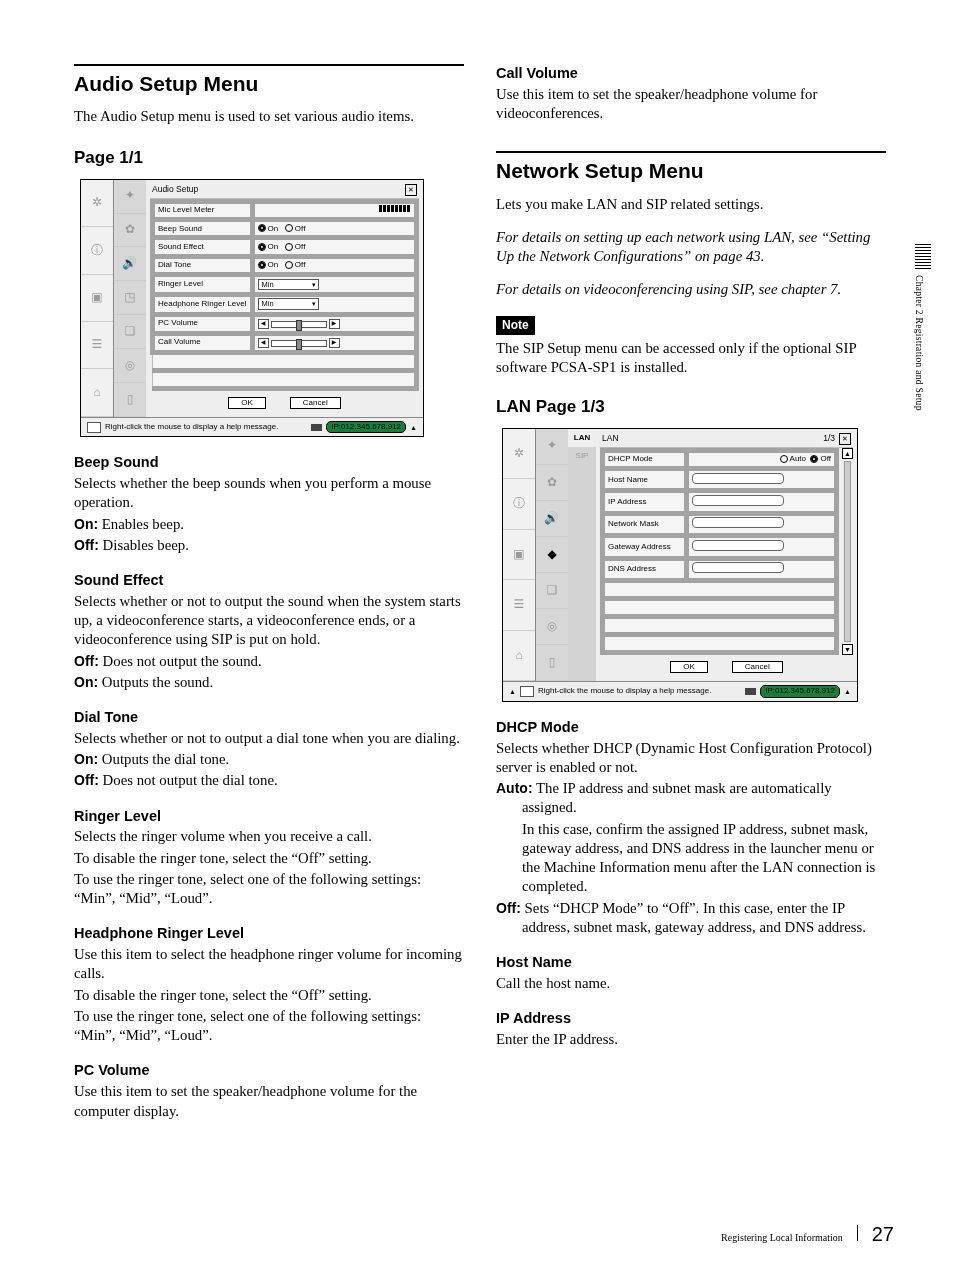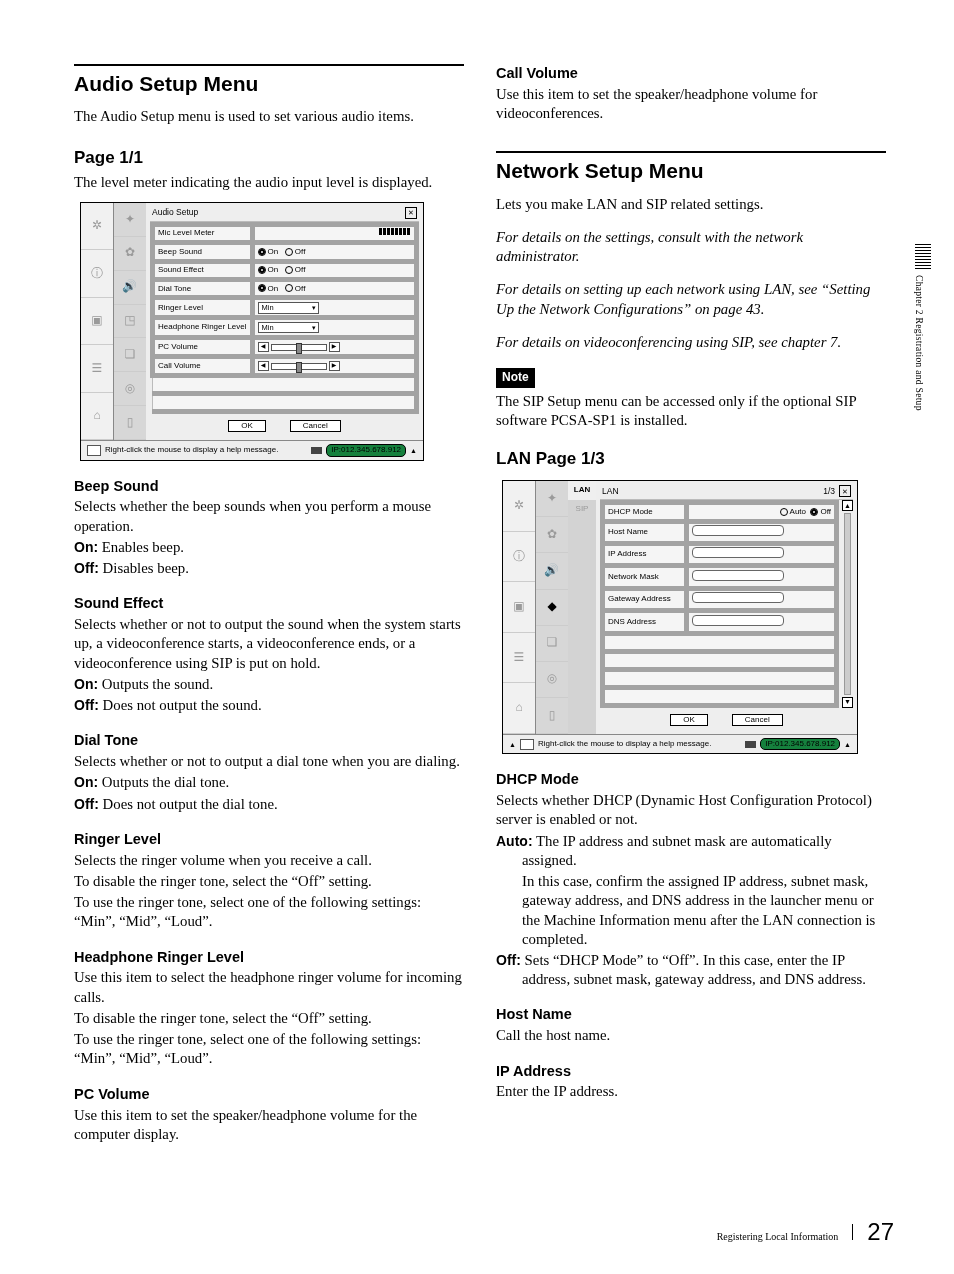--- a/index.html
+++ b/index.html
@@ -81,21 +81,21 @@
     letter-spacing:0.3px;
   }
   
   .footer {
     position:absolute;
     bottom:28px; right:60px;
     font-size:10px;
     display:flex; align-items:baseline; gap:14px;
   }
   .footer .pn {
-    font-size:24px;
+    font-size:20px;
     font-family: Arial, Helvetica, sans-serif;
   }
   .footer .divider { width:1px; height:16px; background:#000; display:inline-block;}
   
   .shot {
     border:1px solid #000;
     margin:10px 0 6px 0;
     font-family: Arial, Helvetica, sans-serif;
   }
   .shot-inner {
@@ -214,21 +214,20 @@
   </div>
 
   <div class="cols">
 
     <div class="col">
 
       <h2 class="section">Audio Setup Menu</h2>
       <p class="intro">The Audio Setup menu is used to set various audio items.</p>
 
       <h3 class="page-h">Page 1/1</h3>
-      <p>The level meter indicating the audio input level is displayed.</p>
 
       <div class="shot" style="width:342px;margin-left:6px;">
         <div class="shot-inner">
           <div class="shot-rail">
             <div class="rail-cell">✲</div>
             <div class="rail-cell">ⓘ</div>
             <div class="rail-cell">▣</div>
             <div class="rail-cell">☰</div>
             <div class="rail-cell">⌂</div>
           </div>
@@ -317,22 +316,22 @@
         </div>
       </div>
 
       <h4 class="item-h">Beep Sound</h4>
       <p>Selects whether the beep sounds when you perform a mouse operation.</p>
       <p><span class="def-lead">On:</span> <span>Enables beep.</span></p>
       <p><span class="def-lead">Off:</span> <span>Disables beep.</span></p>
 
       <h4 class="item-h">Sound Effect</h4>
       <p>Selects whether or not to output the sound when the system starts up, a videoconference starts, a videoconference ends, or a videoconference using SIP is put on hold.</p>
+      <p><span class="def-lead">Off:</span> <span>Does not output the sound.</span></p>
       <p><span class="def-lead">On:</span> <span>Outputs the sound.</span></p>
-      <p><span class="def-lead">Off:</span> <span>Does not output the sound.</span></p>
 
       <h4 class="item-h">Dial Tone</h4>
       <p>Selects whether or not to output a dial tone when you are dialing.</p>
       <p><span class="def-lead">On:</span> <span>Outputs the dial tone.</span></p>
       <p><span class="def-lead">Off:</span> <span>Does not output the dial tone.</span></p>
 
       <h4 class="item-h">Ringer Level</h4>
       <p>Selects the ringer volume when you receive a call.</p>
       <p>To disable the ringer tone, select the “Off” setting.</p>
       <p>To use the ringer tone, select one of the following settings: “Min”, “Mid”, “Loud”.</p>
@@ -351,21 +350,20 @@
       
       <h4 class="item-h" style="margin-top:0;">Call Volume</h4>
       <p>Use this item to set the speaker/headphone volume for videoconferences.</p>
 
       <div style="height:26px;"></div>
 
       
       <h2 class="section">Network Setup Menu</h2>
       <p class="intro" style="margin-bottom:14px;">Lets you make LAN and SIP related settings.</p>
 
-      <p class="italic" style="margin-bottom:14px;">For details on the settings, consult with the network administrator.</p>
       <p class="italic" style="margin-bottom:14px;">For details on setting up each network using LAN, see “Setting Up the Network Configurations” on page 43.</p>
       <p class="italic">For details on videoconferencing using SIP, see chapter 7.</p>
 
       <div class="note-label">Note</div>
       <p>The SIP Setup menu can be accessed only if the optional SIP software PCSA-SP1 is installed.</p>
 
       <h3 class="page-h">LAN Page 1/3</h3>
 
       
       <div class="shot" style="width:354px;margin-left:6px;">

